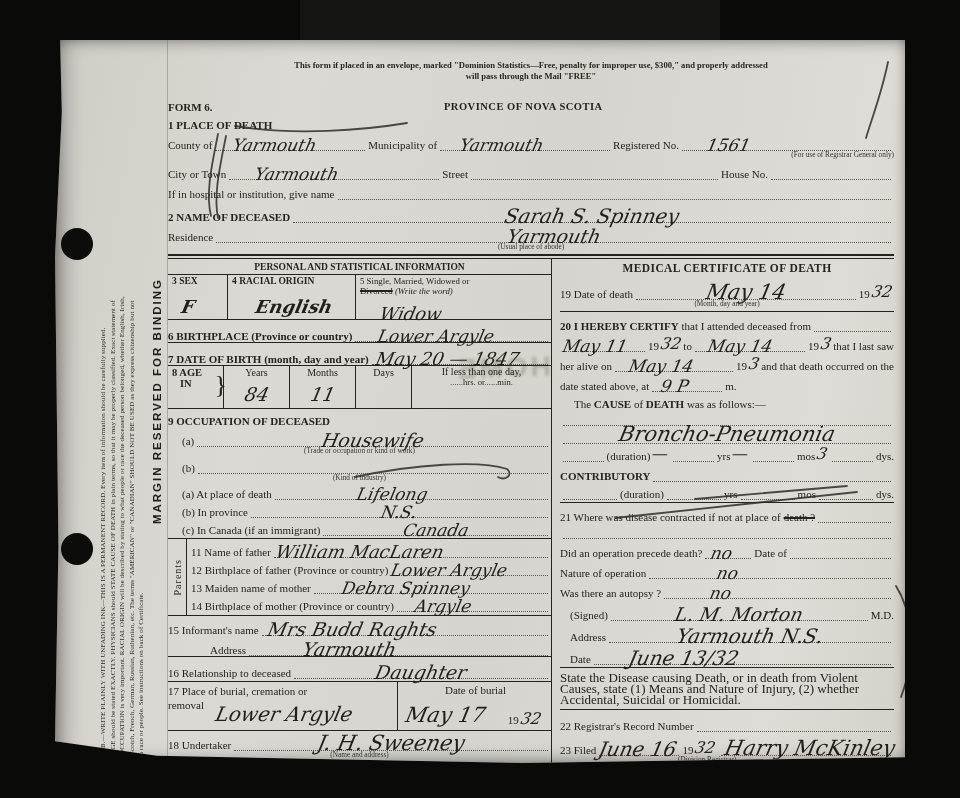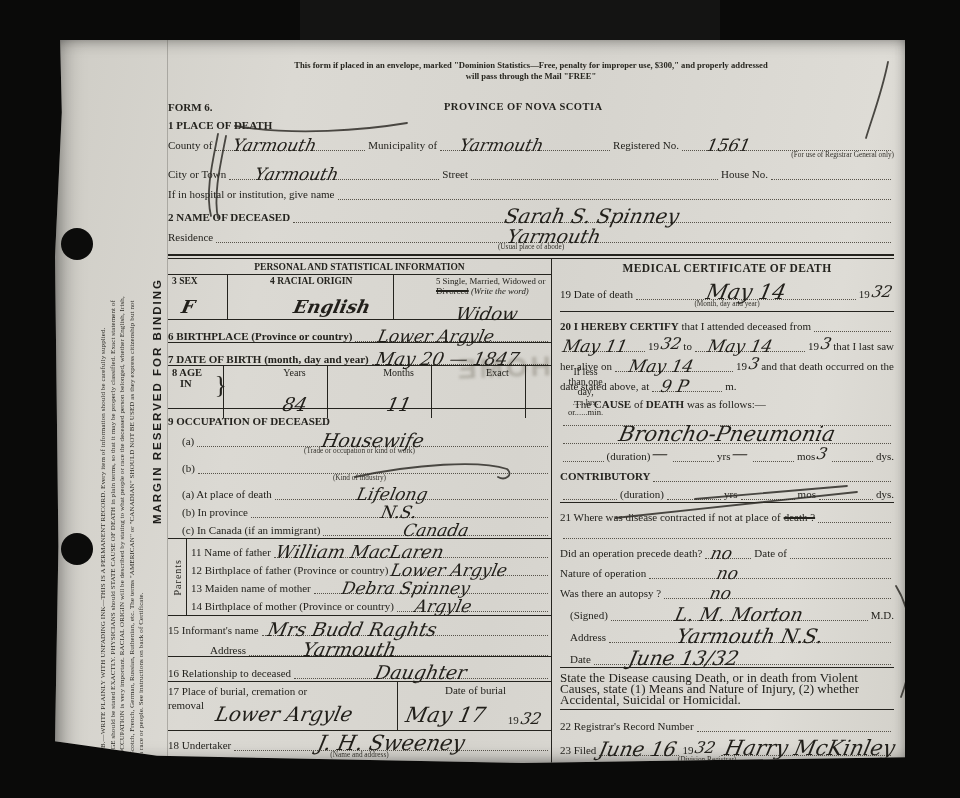--- a/index.html
+++ b/index.html
@@ -38,21 +38,21 @@
   .hwc{left:50%;transform:translateX(-50%) skewX(-12deg);}
   .hwi{display:inline-block;font-family:"DejaVu Serif",serif;font-style:italic;transform:skewX(-12deg);
        font-size:16px;line-height:1;margin:0 2px;color:#211f1a;white-space:nowrap;}
   .cap{font-size:7.3px;color:#34322c;line-height:8.5px;}
   .double-rule{border-top:2.6px solid #24231e;border-bottom:1px solid #24231e;height:2.4px;margin:3px 0 0;}
   .columns{display:grid;grid-template-columns:383px 343px;}
   .col-right{border-left:1.6px solid #24231e;padding-left:8px;}
   .colhead{text-align:center;font-weight:bold;margin:3px 0 2px;}
   .colhead.small{font-size:9.5px;}
   .colhead.big{font-size:11.5px;letter-spacing:.4px;}
-  .boxed{border-top:1.6px solid #24231e;border-bottom:1.6px solid #24231e;display:grid;gap:38px;}
+  .boxed{border-top:1.6px solid #24231e;border-bottom:1.6px solid #24231e;display:grid;}
   .sex-table{grid-template-columns:60px 128px 1fr;height:44px;}
   .sex-table>div{border-right:1px solid #24231e;padding:1px 4px;position:relative;font-size:9.5px;font-weight:bold;}
   .sex-table>div:last-child{border-right:none;font-weight:normal;}
   .cellhw{position:absolute;left:14px;bottom:2px;font-family:"DejaVu Serif",serif;font-style:italic;
           transform:skewX(-12deg);font-size:18px;color:#211f1a;white-space:nowrap;}
   .age-table{grid-template-columns:56px 66px 66px 56px 1fr;height:42px;}
   .age-table>div{border-right:1px solid #24231e;padding:1px 4px;position:relative;font-size:10px;}
   .age-table>div:last-child{border-right:none;}
   .age-label{font-weight:bold;font-size:10.5px;}
   .brace{position:absolute;right:-4px;top:4px;font-size:26px;font-weight:normal;color:#24231e;}
@@ -207,21 +207,21 @@
           </div>
           <div class="age-head">
             <span>Years</span>
             <span class="agehw">84</span>
           </div>
           <div class="age-head">
             <span>Months</span>
             <span class="agehw">11</span>
           </div>
           <div class="age-head">
-            <span>Exact</span>
+            <span>Days</span>
           </div>
           <div class="lessday">
             <span>If less than one day,</span><br>
             <span style="font-size:8.6px">......<span>hrs. or</span>......<span>min.</span></span>
           </div>
         </div>
 
         <div class="r tight">
           <span class="lbl b">9 OCCUPATION OF DECEASED</span>
         </div>

